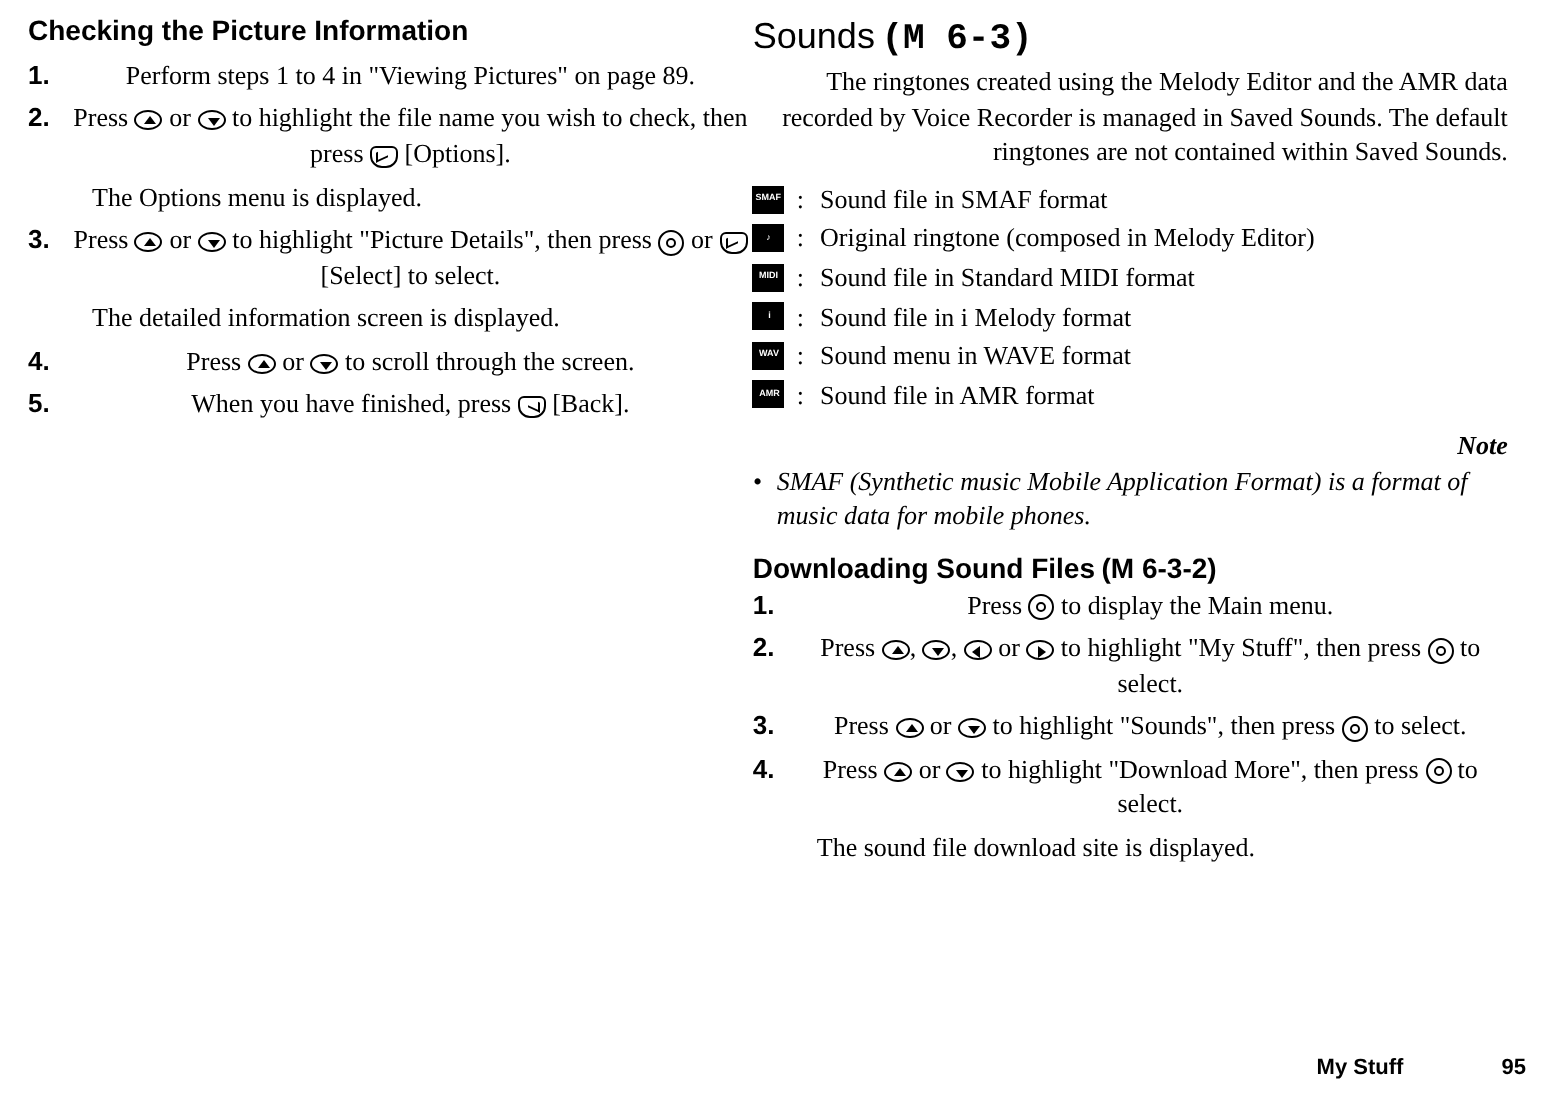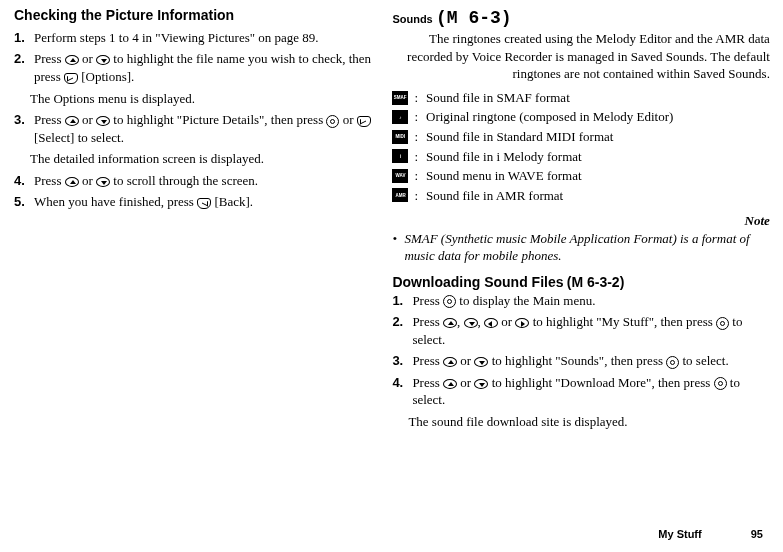--- a/index.html
+++ b/index.html
@@ -1,29 +1,29 @@
 <!DOCTYPE html>
 <html><head>
   <meta charset="utf-8">
   <style>
     * { margin: 0; padding: 0; box-sizing: border-box; }
     body { font-family: Georgia, 'Times New Roman', serif; width: 783px; height: 552px; position: relative; background: #fff; color: #000; font-size: 13px; line-height: 1.35; }
-    .page { display: flex; padding: 6px 14px 0 14px; gap: 16px; }
+    .page { display: flex; padding: 6px 14px 0 14px; }
     .col { flex: 1; }
     .col-left { flex: 0 0 48%; }
     .col-right { flex: 0 0 50%; }
     .section-title { font-family: Arial, Helvetica, sans-serif; font-weight: bold; font-size: 14px; margin-bottom: 4px; }
-    .main-title { font-family: Arial, Helvetica, sans-serif; font-weight: bold; font-size: 11px; margin-bottom: 2px; }
+    .main-title { font-family: Arial, Helvetica, sans-serif; font-weight: normal; font-size: 18px; margin-bottom: 2px; }
     .menu-code { font-family: Liberation Mono, monospace; font-weight: bold; font-size: 18px; }
     .sub-menu-code { font-family: Arial, Helvetica, sans-serif; font-weight: bold; font-size: 14px; }
     .intro { margin-bottom: 6px; text-align: right; }
     .step { display: flex; margin-bottom: 4px; }
     .step-num { font-family: Arial, Helvetica, sans-serif; font-weight: bold; min-width: 20px; }
-    .step-body { flex: 1; }
-    .step-sub { margin-left: 16px; margin-bottom: 4px; }
+    .step-body { flex: 1; text-align: center; }
+    .step-sub { margin-left: 32px; margin-bottom: 4px; }
     .oval { border: 1px solid #000; border-radius: 50%; width: 14px; height: 10px; display: inline-block; position: relative; vertical-align: middle; }
     .oval .tri-up { position: absolute; top: 2px; left: 4px; width: 0; height: 0; border-left: 3px solid transparent; border-right: 3px solid transparent; border-bottom: 4px solid #000; }
     .oval .tri-down { position: absolute; top: 3px; left: 4px; width: 0; height: 0; border-left: 3px solid transparent; border-right: 3px solid transparent; border-top: 4px solid #000; }
     .oval .tri-left { position: absolute; top: 2px; left: 3px; width: 0; height: 0; border-top: 3px solid transparent; border-bottom: 3px solid transparent; border-right: 4px solid #000; }
     .oval .tri-right { position: absolute; top: 2px; left: 5px; width: 0; height: 0; border-top: 3px solid transparent; border-bottom: 3px solid transparent; border-left: 4px solid #000; }
     .circle-btn { border: 1px solid #000; border-radius: 50%; width: 13px; height: 13px; display: inline-block; vertical-align: middle; position: relative; }
     .circle-btn .inner { position: absolute; top: 3px; left: 3px; width: 5px; height: 5px; border: 1px solid #000; border-radius: 50%; }
     .soft-key { display: inline-block; width: 14px; height: 11px; vertical-align: middle; border: 1px solid #000; border-radius: 3px 3px 6px 6px; position: relative; }
     .soft-key.left::after { content: ''; position: absolute; left: 2px; top: 1px; width: 5px; height: 4px; border-left: 1px solid #000; border-bottom: 1px solid #000; transform: skewY(-25deg); }
     .soft-key.right::after { content: ''; position: absolute; right: 2px; top: 1px; width: 5px; height: 4px; border-right: 1px solid #000; border-bottom: 1px solid #000; transform: skewY(25deg); }

